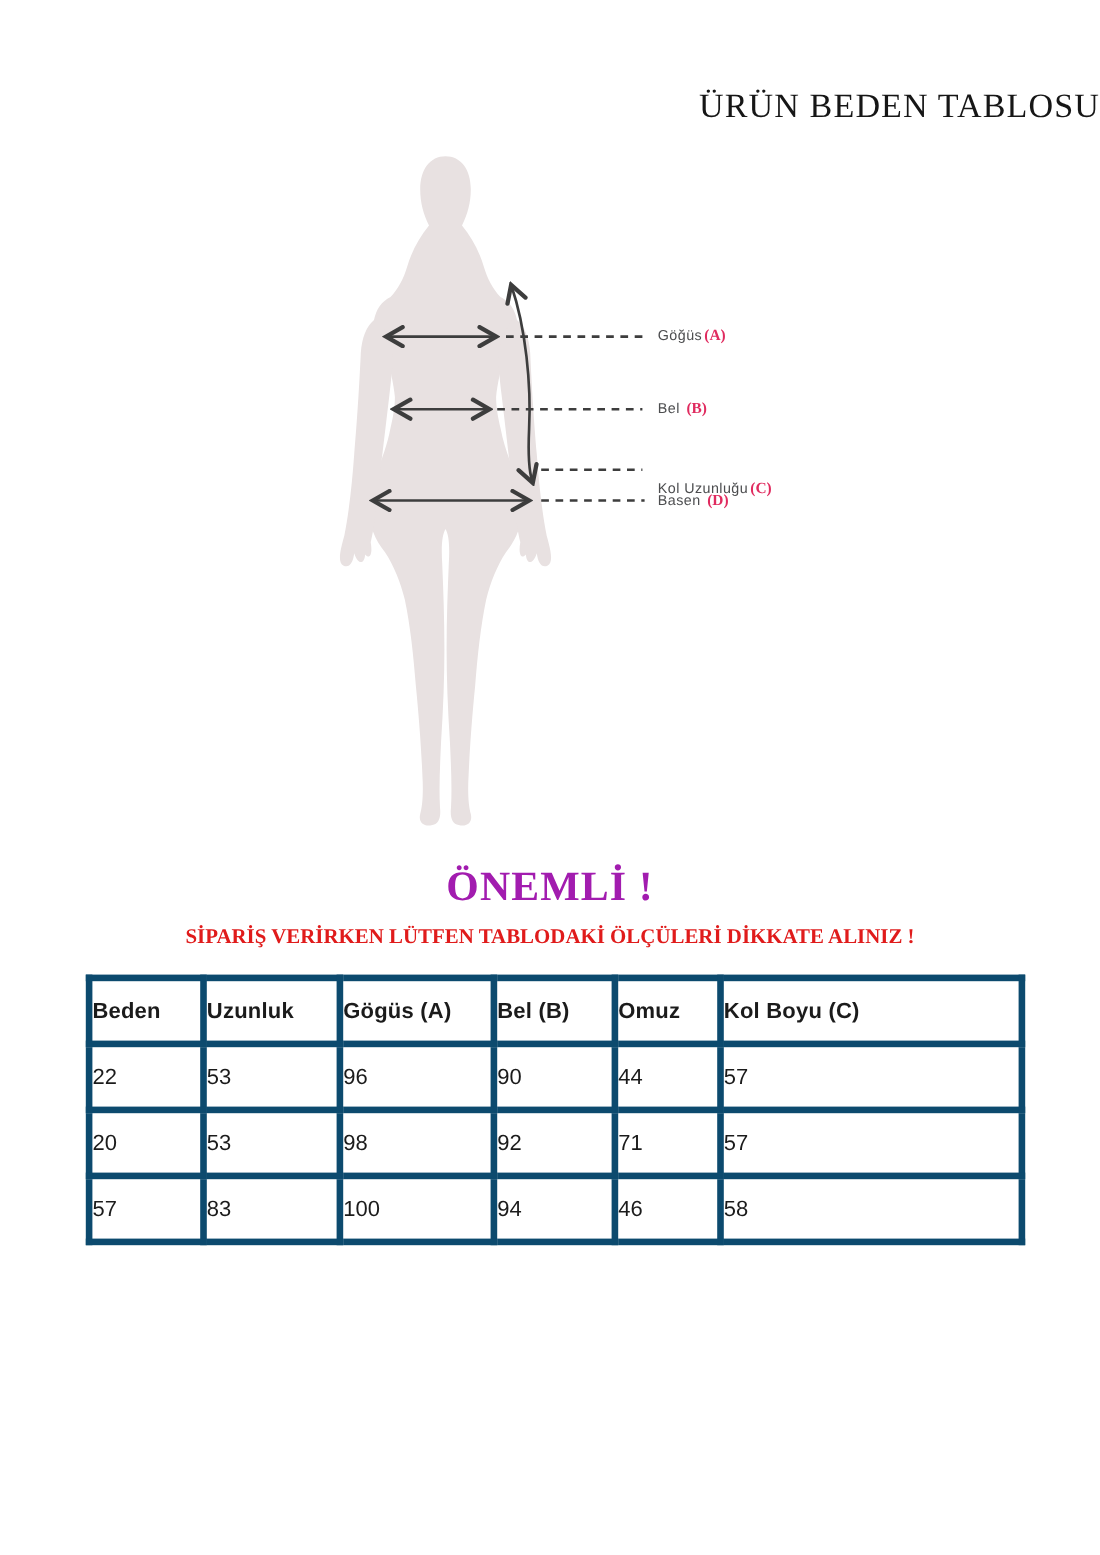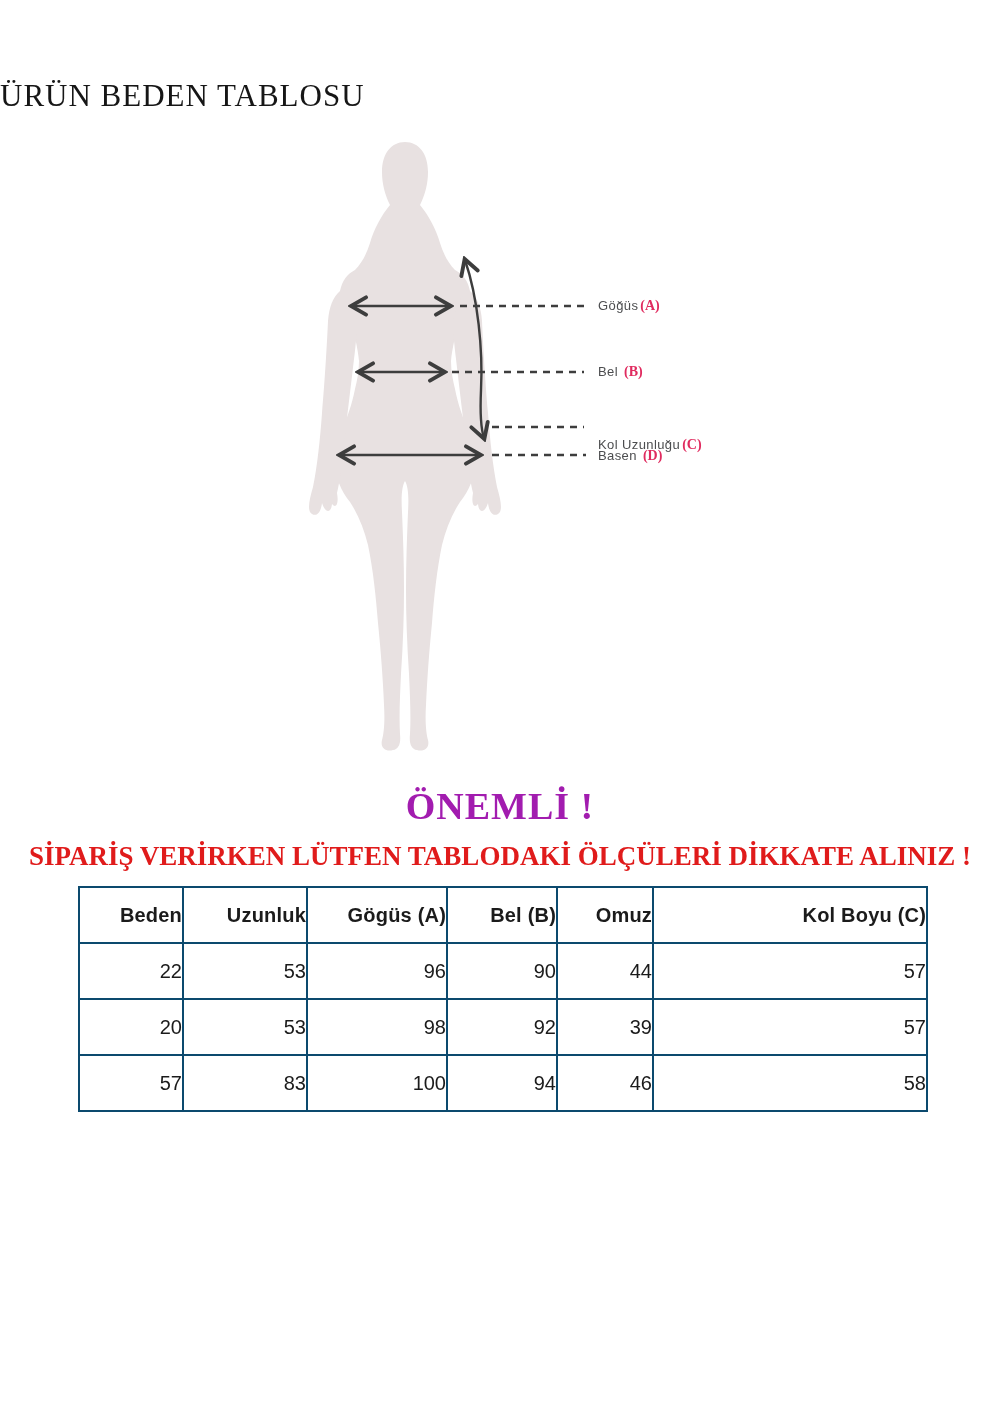--- a/index.html
+++ b/index.html
@@ -1,41 +1,41 @@
 <!DOCTYPE html>
 <html><head>
 <meta charset="utf-8">
 <style>
   html,body{margin:0;padding:0;background:#fff;}
   #page{position:relative;width:1000px;height:1414px;background:#ffffff;overflow:hidden;
         font-family:"Liberation Sans",sans-serif;}
 
-  .page-title{position:absolute;left:0;top:78px;width:1000px;text-align:left;
+  .page-title{position:absolute;left:0;top:78px;width:1000px;text-align:right;
     font-family:"Liberation Serif",serif;font-size:31px;letter-spacing:1px;color:#161616;}
 
   #diagram-svg{position:absolute;left:300px;top:138px;}
 
   .mlabel-row{position:absolute;left:598px;white-space:nowrap;}
   .mlabel{font-family:"Liberation Sans",sans-serif;font-size:13px;color:#4c4d4f;
     letter-spacing:.4px;}
   .mcode{font-family:"Liberation Serif",serif;font-weight:bold;font-size:14px;
     color:#e02b5f;margin-left:2px;}
   .mlabel-row.spaced .mcode{margin-left:6px;}
 
   .notice-heading{position:absolute;left:0;top:784px;width:1000px;text-align:center;
     font-family:"Liberation Serif",serif;font-weight:bold;font-size:38px;
     color:#a21caf;letter-spacing:1px;}
   .notice-warning{position:absolute;left:0;top:841px;width:1000px;text-align:center;
-    font-family:"Liberation Serif",serif;font-weight:bold;font-size:27px;
+    font-family:"Liberation Serif",serif;font-weight:bold;font-size:19px;
     color:#e01b1b;letter-spacing:0px;}
 
   table.size-table{position:absolute;left:78px;top:886px;width:848px;
     border-collapse:collapse;table-layout:fixed;}
   table.size-table th,table.size-table td{
-    border:2px solid #0c4a6e;text-align:right;vertical-align:middle;
+    border:6px solid #0c4a6e;text-align:left;vertical-align:middle;
     color:#1b1b1b;font-family:"Liberation Sans",sans-serif;font-size:20px;padding:0;}
   table.size-table th{height:54px;font-weight:bold;letter-spacing:.2px;}
   table.size-table td{height:54px;font-weight:normal;}
 </style>
 </head>
 <body>
 
 <div id="page">
 
   <div class="page-title">ÜRÜN BEDEN TABLOSU</div>
@@ -146,21 +146,21 @@
           <td>96</td>
           <td>90</td>
           <td>44</td>
           <td>57</td>
         </tr>
         <tr>
           <td>20</td>
           <td>53</td>
           <td>98</td>
           <td>92</td>
-          <td>39</td>
+          <td>71</td>
           <td>57</td>
         </tr>
         <tr>
           <td>57</td>
           <td>83</td>
           <td>100</td>
           <td>94</td>
           <td>46</td>
           <td>58</td>
         </tr>

